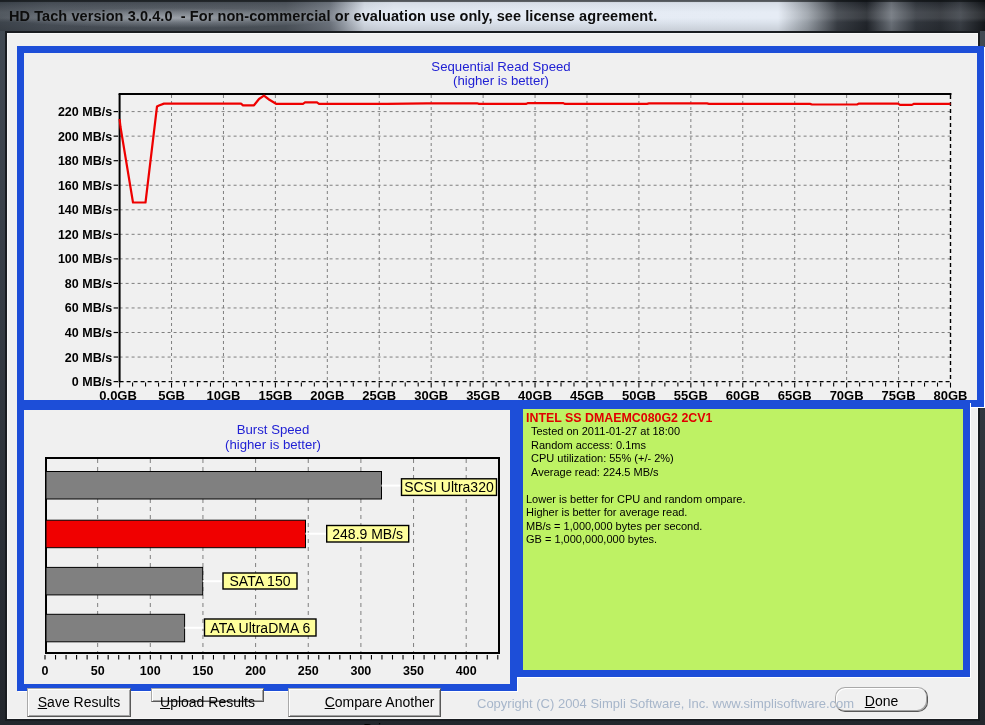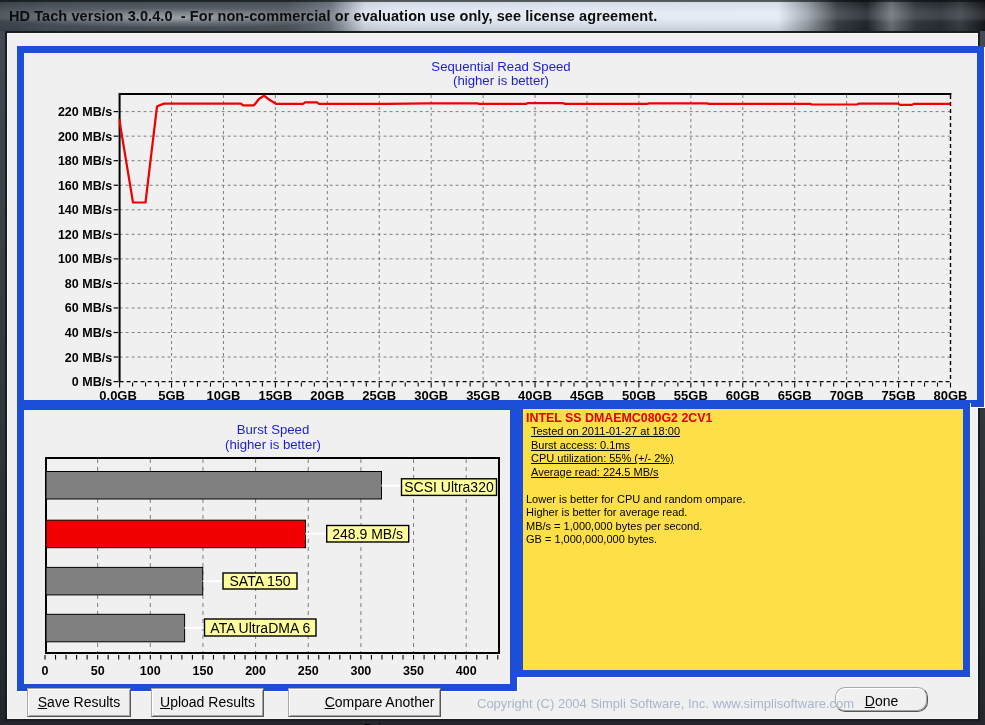--- a/index.html
+++ b/index.html
@@ -12,24 +12,24 @@
       linear-gradient(to right,#3f464e 0%,#4a515a 5%,#4f565e 29%,#6f7680 33.5%,#d8dfe9 37%,#e2e9f3 40%,#e3eaf4 79%,#9aa1a9 82%,#3a3f46 85%,#22262c 88%,#6d737b 90.5%,#33383f 93%,#2a2e34 95.5%,#3b4047 97.5%,#15181c 100%);
   }
   #titlebar .toprow{position:absolute;left:0;top:0;width:985px;height:2px;background:rgba(10,12,15,0.55);}
   #caption{position:absolute;left:9px;top:8px;font-size:14.5px;letter-spacing:0.08px;color:#0d0d0d;white-space:pre;font-weight:bold;}
   #inner1{position:absolute;left:5px;top:31px;right:5px;bottom:4px;background:#191c20;}
   #inner2{position:absolute;left:7px;top:33px;right:7px;bottom:6px;background:#f7f7f7;}
   #client{position:absolute;left:8px;top:34px;width:969px;height:684px;background:#f0f0f0;}
   .panel{position:absolute;border:7px solid #1d4ed8;box-shadow:1px 1px 0 #ffffff;}
   #mainpanel{left:9px;top:12px;width:953px;height:347px;}
   #burstpanel{left:9px;top:369px;width:486px;height:274px;}
-  #infopanel{left:508px;top:368px;width:454px;height:275px;background:#fde047;
+  #infopanel{left:508px;top:368px;width:454px;height:275px;background:#bef264;
      font-size:11px;line-height:13.45px;color:#000;padding:3px 0 0 3px;box-sizing:border-box;}
   #infopanel .t{color:#e00000;font-weight:bold;font-size:12.4px;}
-  #infopanel .i{padding-left:5px;text-decoration:underline;}
+  #infopanel .i{padding-left:5px;}
   .btn{position:absolute;background:#f0f0f0;font-size:14px;color:#000;text-align:center;
     border:1px solid;border-color:#a9a9a9 #585858 #585858 #a9a9a9;
     box-shadow:inset 1px 1px 0 #ffffff, inset -1px -1px 0 #a3a3a3;
     box-sizing:border-box;line-height:27px;}
   #copyright{position:absolute;left:469px;top:662px;width:400px;font-size:13px;color:#a7b6ca;}
   svg{position:absolute;left:0;top:0;}
   svg text{font-family:"Liberation Sans",sans-serif;}
 </style>
 </head>
 <body>
@@ -269,28 +269,28 @@
             <rect x="199" y="163" width="74" height="16" fill="#ffff9c" stroke="#000" stroke-width="1.4"></rect>
             <text x="236" y="176" font-size="14" text-anchor="middle" fill="#000">SATA 150</text>
             <rect x="180.5" y="209" width="111.5" height="17" fill="#ffff9c" stroke="#000" stroke-width="1.4"></rect>
             <text x="236.25" y="222.5" font-size="14" text-anchor="middle" fill="#000">ATA UltraDMA 6</text>
           </g>
       </svg>
     </div>
     <div id="infopanel" class="panel">
       <div class="t">INTEL SS DMAEMC080G2 2CV1</div>
       <div class="i">Tested on 2011-01-27 at 18:00</div>
-      <div class="i">Burst access: 0.1ms</div>
+      <div class="i">Random access: 0.1ms</div>
       <div class="i">CPU utilization: 55% (+/- 2%)</div>
       <div class="i">Average read: 224.5 MB/s</div>
       <div>&nbsp;</div>
       <div>Lower is better for CPU and random ompare.</div>
       <div>Higher is better for average read.</div>
       <div>MB/s = 1,000,000 bytes per second.</div>
       <div>GB = 1,000,000,000 bytes.</div>
     </div>
     <div class="btn" id="b1" style="left:19px;top:654px;width:104px;height:29px;"><u>S</u>ave Results</div>
-    <div class="btn" id="b2" style="left:143px;top:654px;width:113px;height:29px;"><u>U</u>pload Results</div>
+    <div class="btn" id="b2" style="left:143px;top:654px;width:113px;height:14px;"><u>U</u>pload Results</div>
     <div class="btn" id="b3" style="left:280px;top:654px;width:153px;height:29px;padding-left:30px;"><u>C</u>ompare Another Drive</div>
     <div class="btn" id="b4" style="left:827px;top:653px;width:93px;height:25px;border-radius:10px;"><u>D</u>one</div>
     <div id="copyright">Copyright (C) 2004 Simpli Software, Inc. www.simplisoftware.com</div>
   </div>
 </div>
 
 </body></html>

